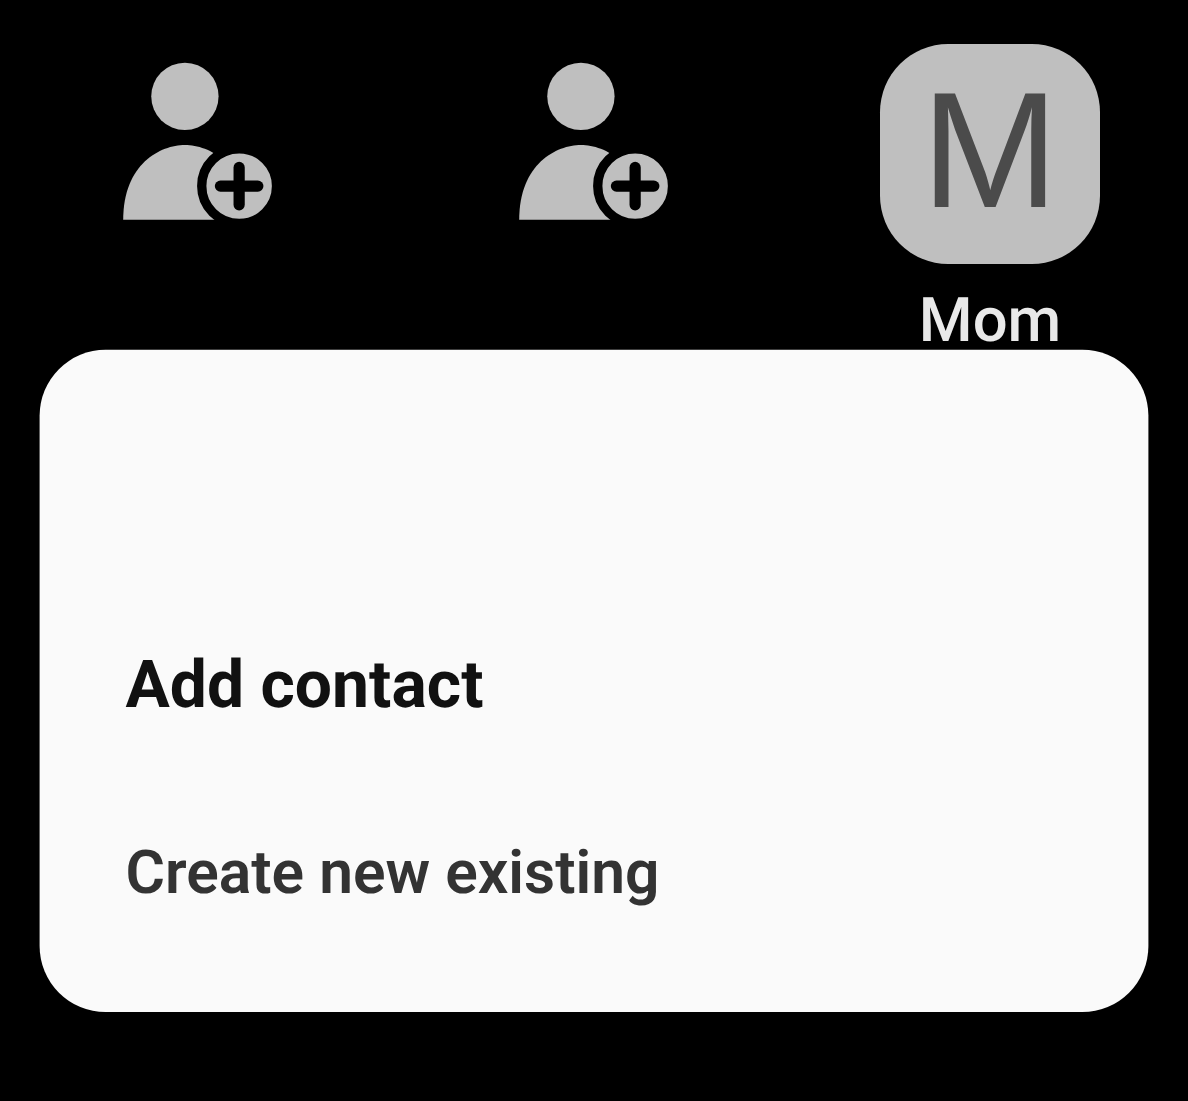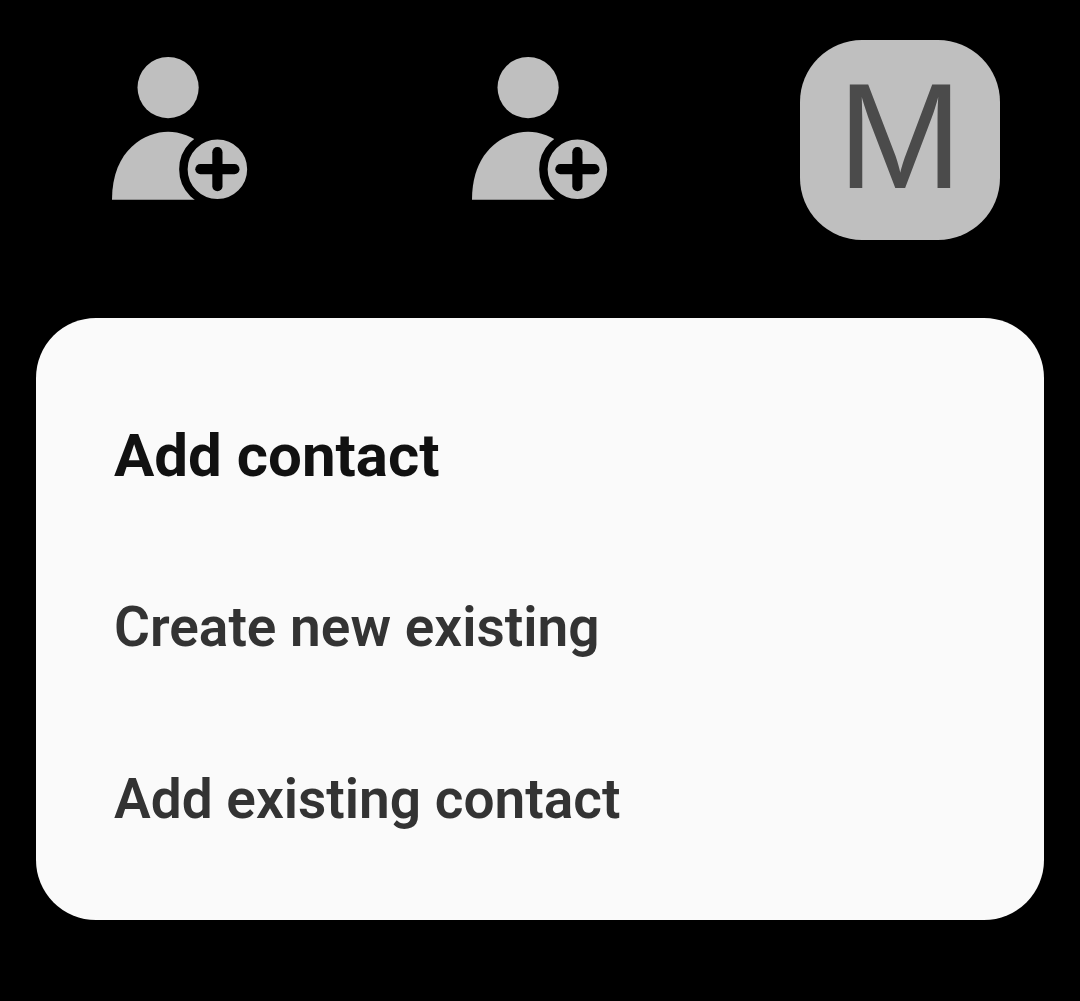--- a/index.html
+++ b/index.html
@@ -66,21 +66,21 @@
       position: absolute;
       top: 318px;
       left: 36px;
       width: 1008px;
       height: 602px;
       background: #fafafa;
       border-radius: 60px;
       padding: 76px 0 40px 0;
       display: flex;
       flex-direction: column;
-      justify-content: space-between;
+      justify-content: flex-end;
     }
 
     .menu-title {
       font-size: 60px;
       font-weight: 700;
       color: #111;
       padding: 26px 78px 50px 78px;
     }
 
     .menu-item {
@@ -113,21 +113,21 @@
       <circle cx="72" cy="76" r="20" fill="#bfbfbf" stroke="#000000" stroke-width="5"></circle>
       <line x1="72" y1="66" x2="72" y2="86" stroke="#000000" stroke-width="6" stroke-linecap="round"></line>
       <line x1="62" y1="76" x2="82" y2="76" stroke="#000000" stroke-width="6" stroke-linecap="round"></line>
     </svg>
   </div>
 
   <div class="slot">
     <div class="avatar-tile">
       <span class="avatar-letter">M</span>
     </div>
+    <div class="avatar-label">Mom</div>
   </div>
 
 </div>
 
 <div class="menu-card">
   <div class="menu-title">Add contact</div>
   <div class="menu-item">Create new existing</div>
-  <div class="menu-item">Add existing contact</div>
 </div>
 
 </body></html>

